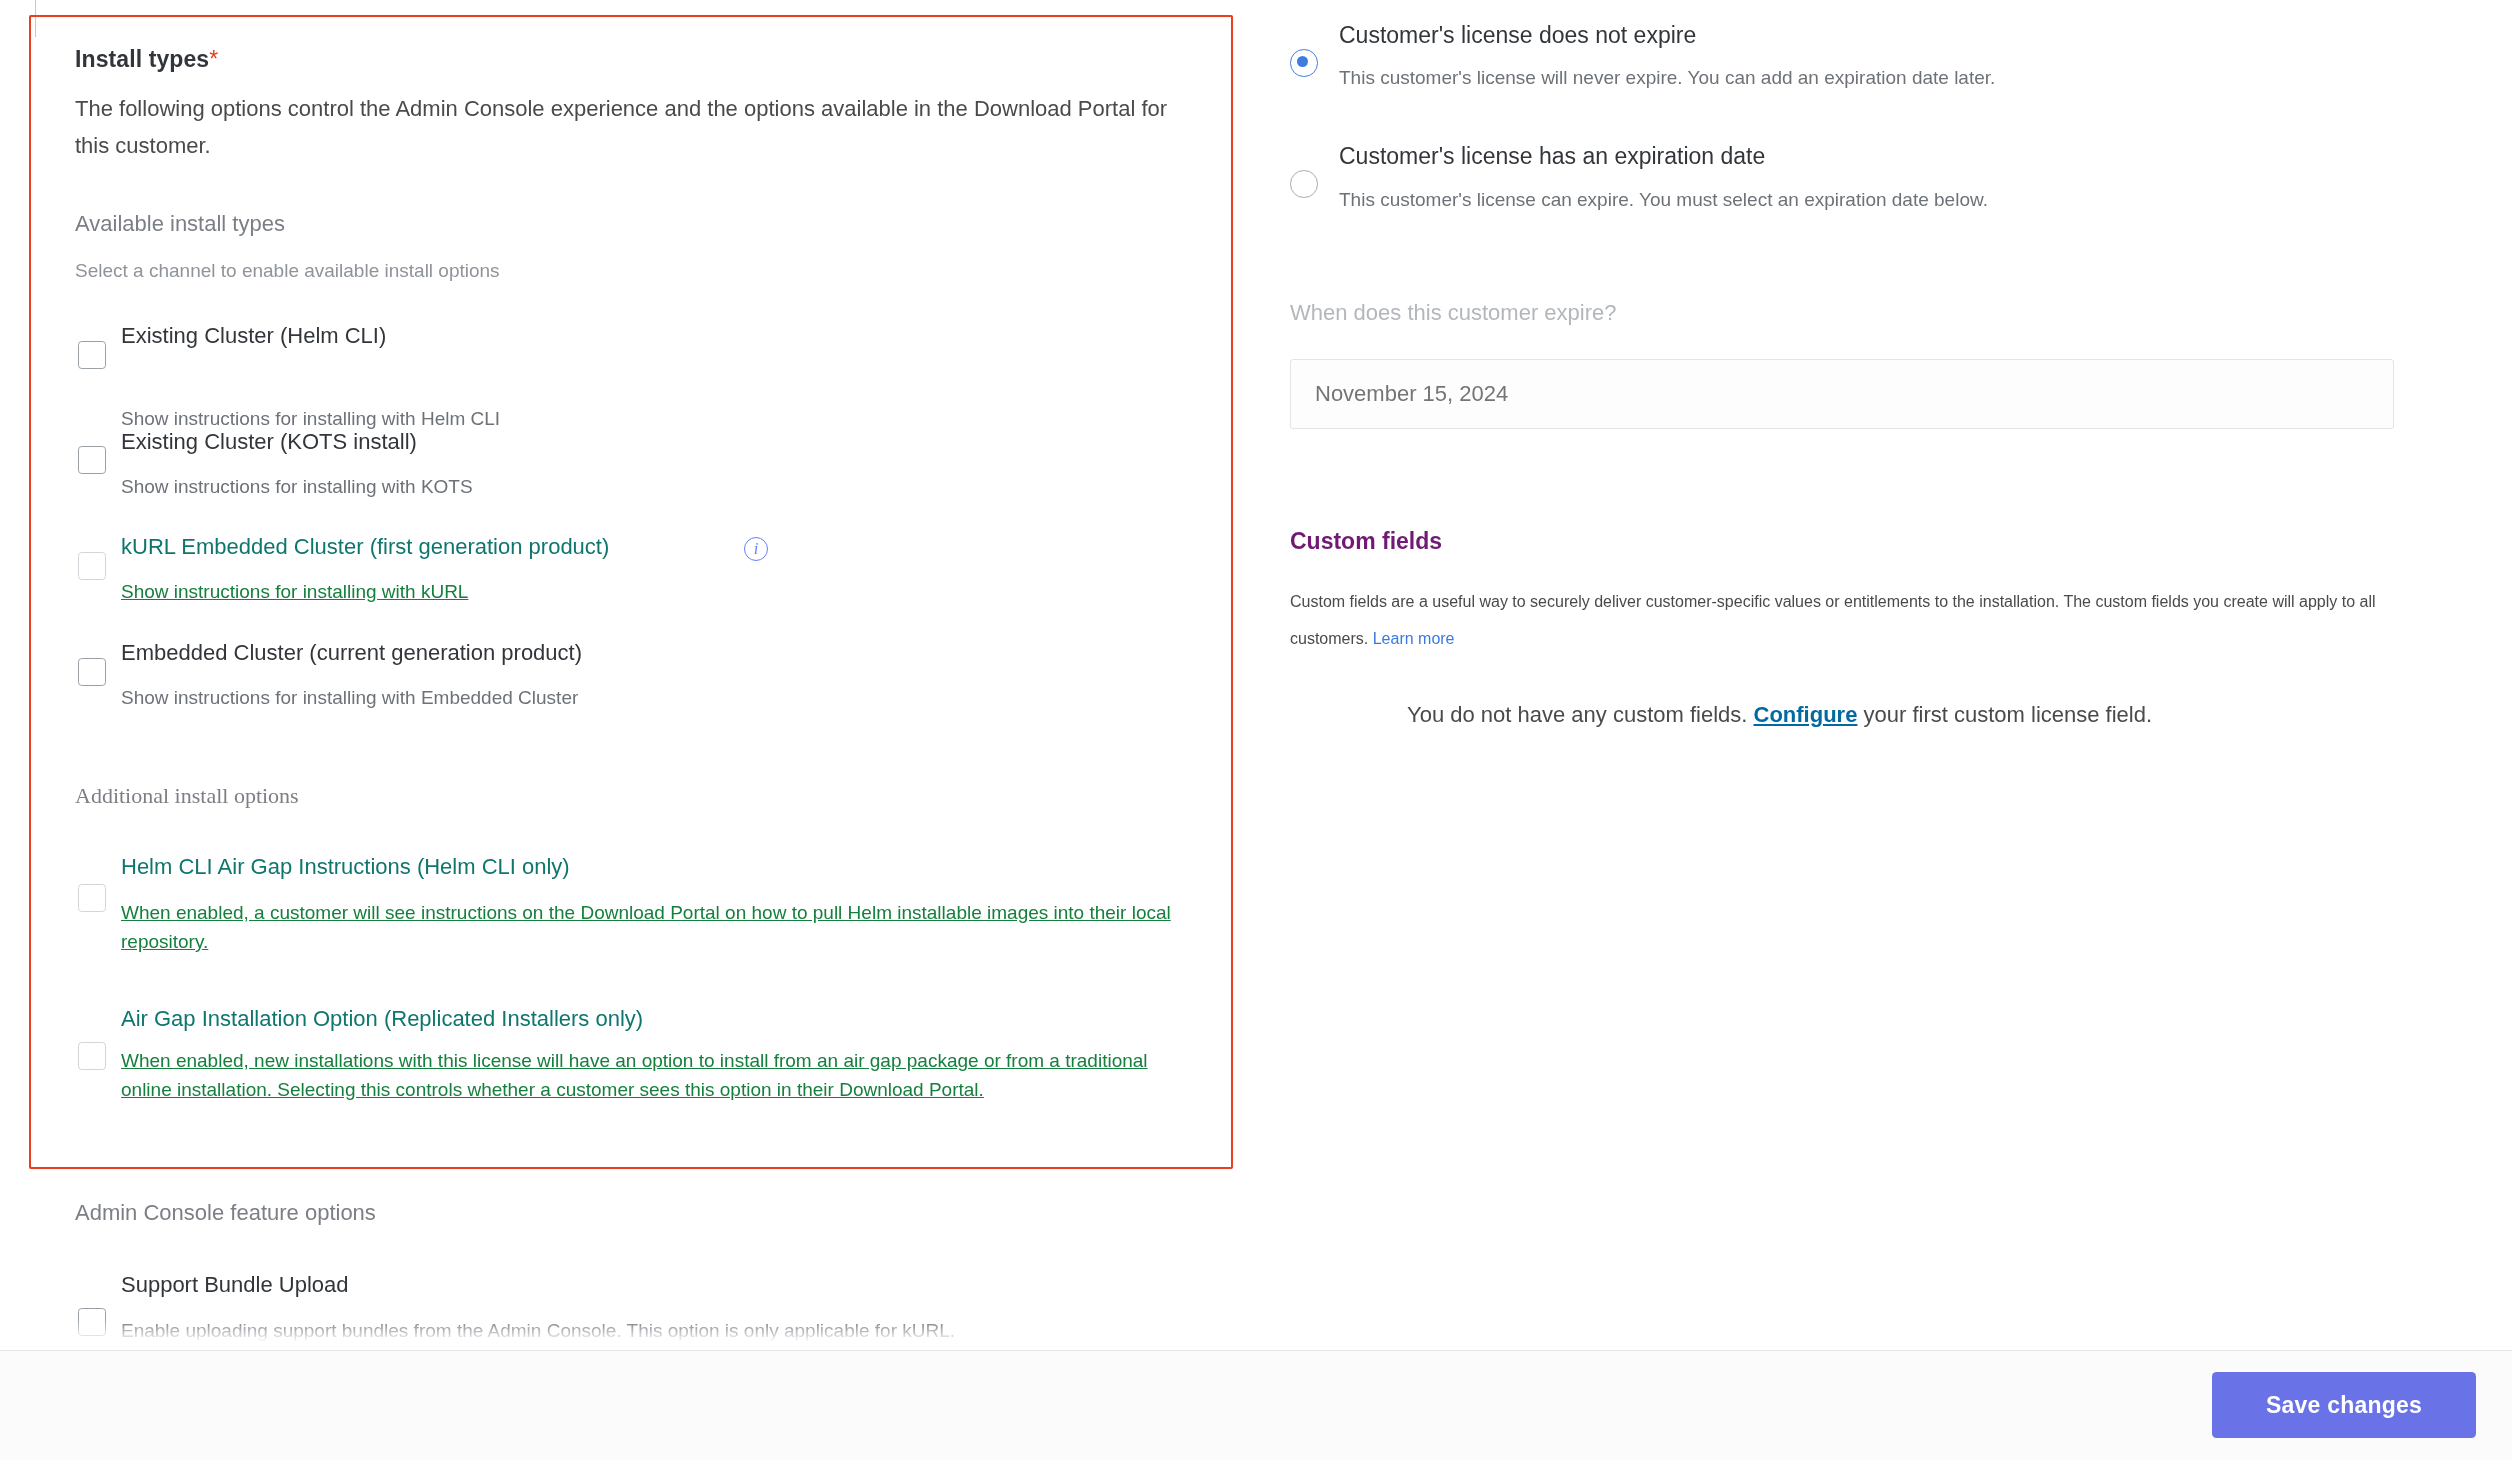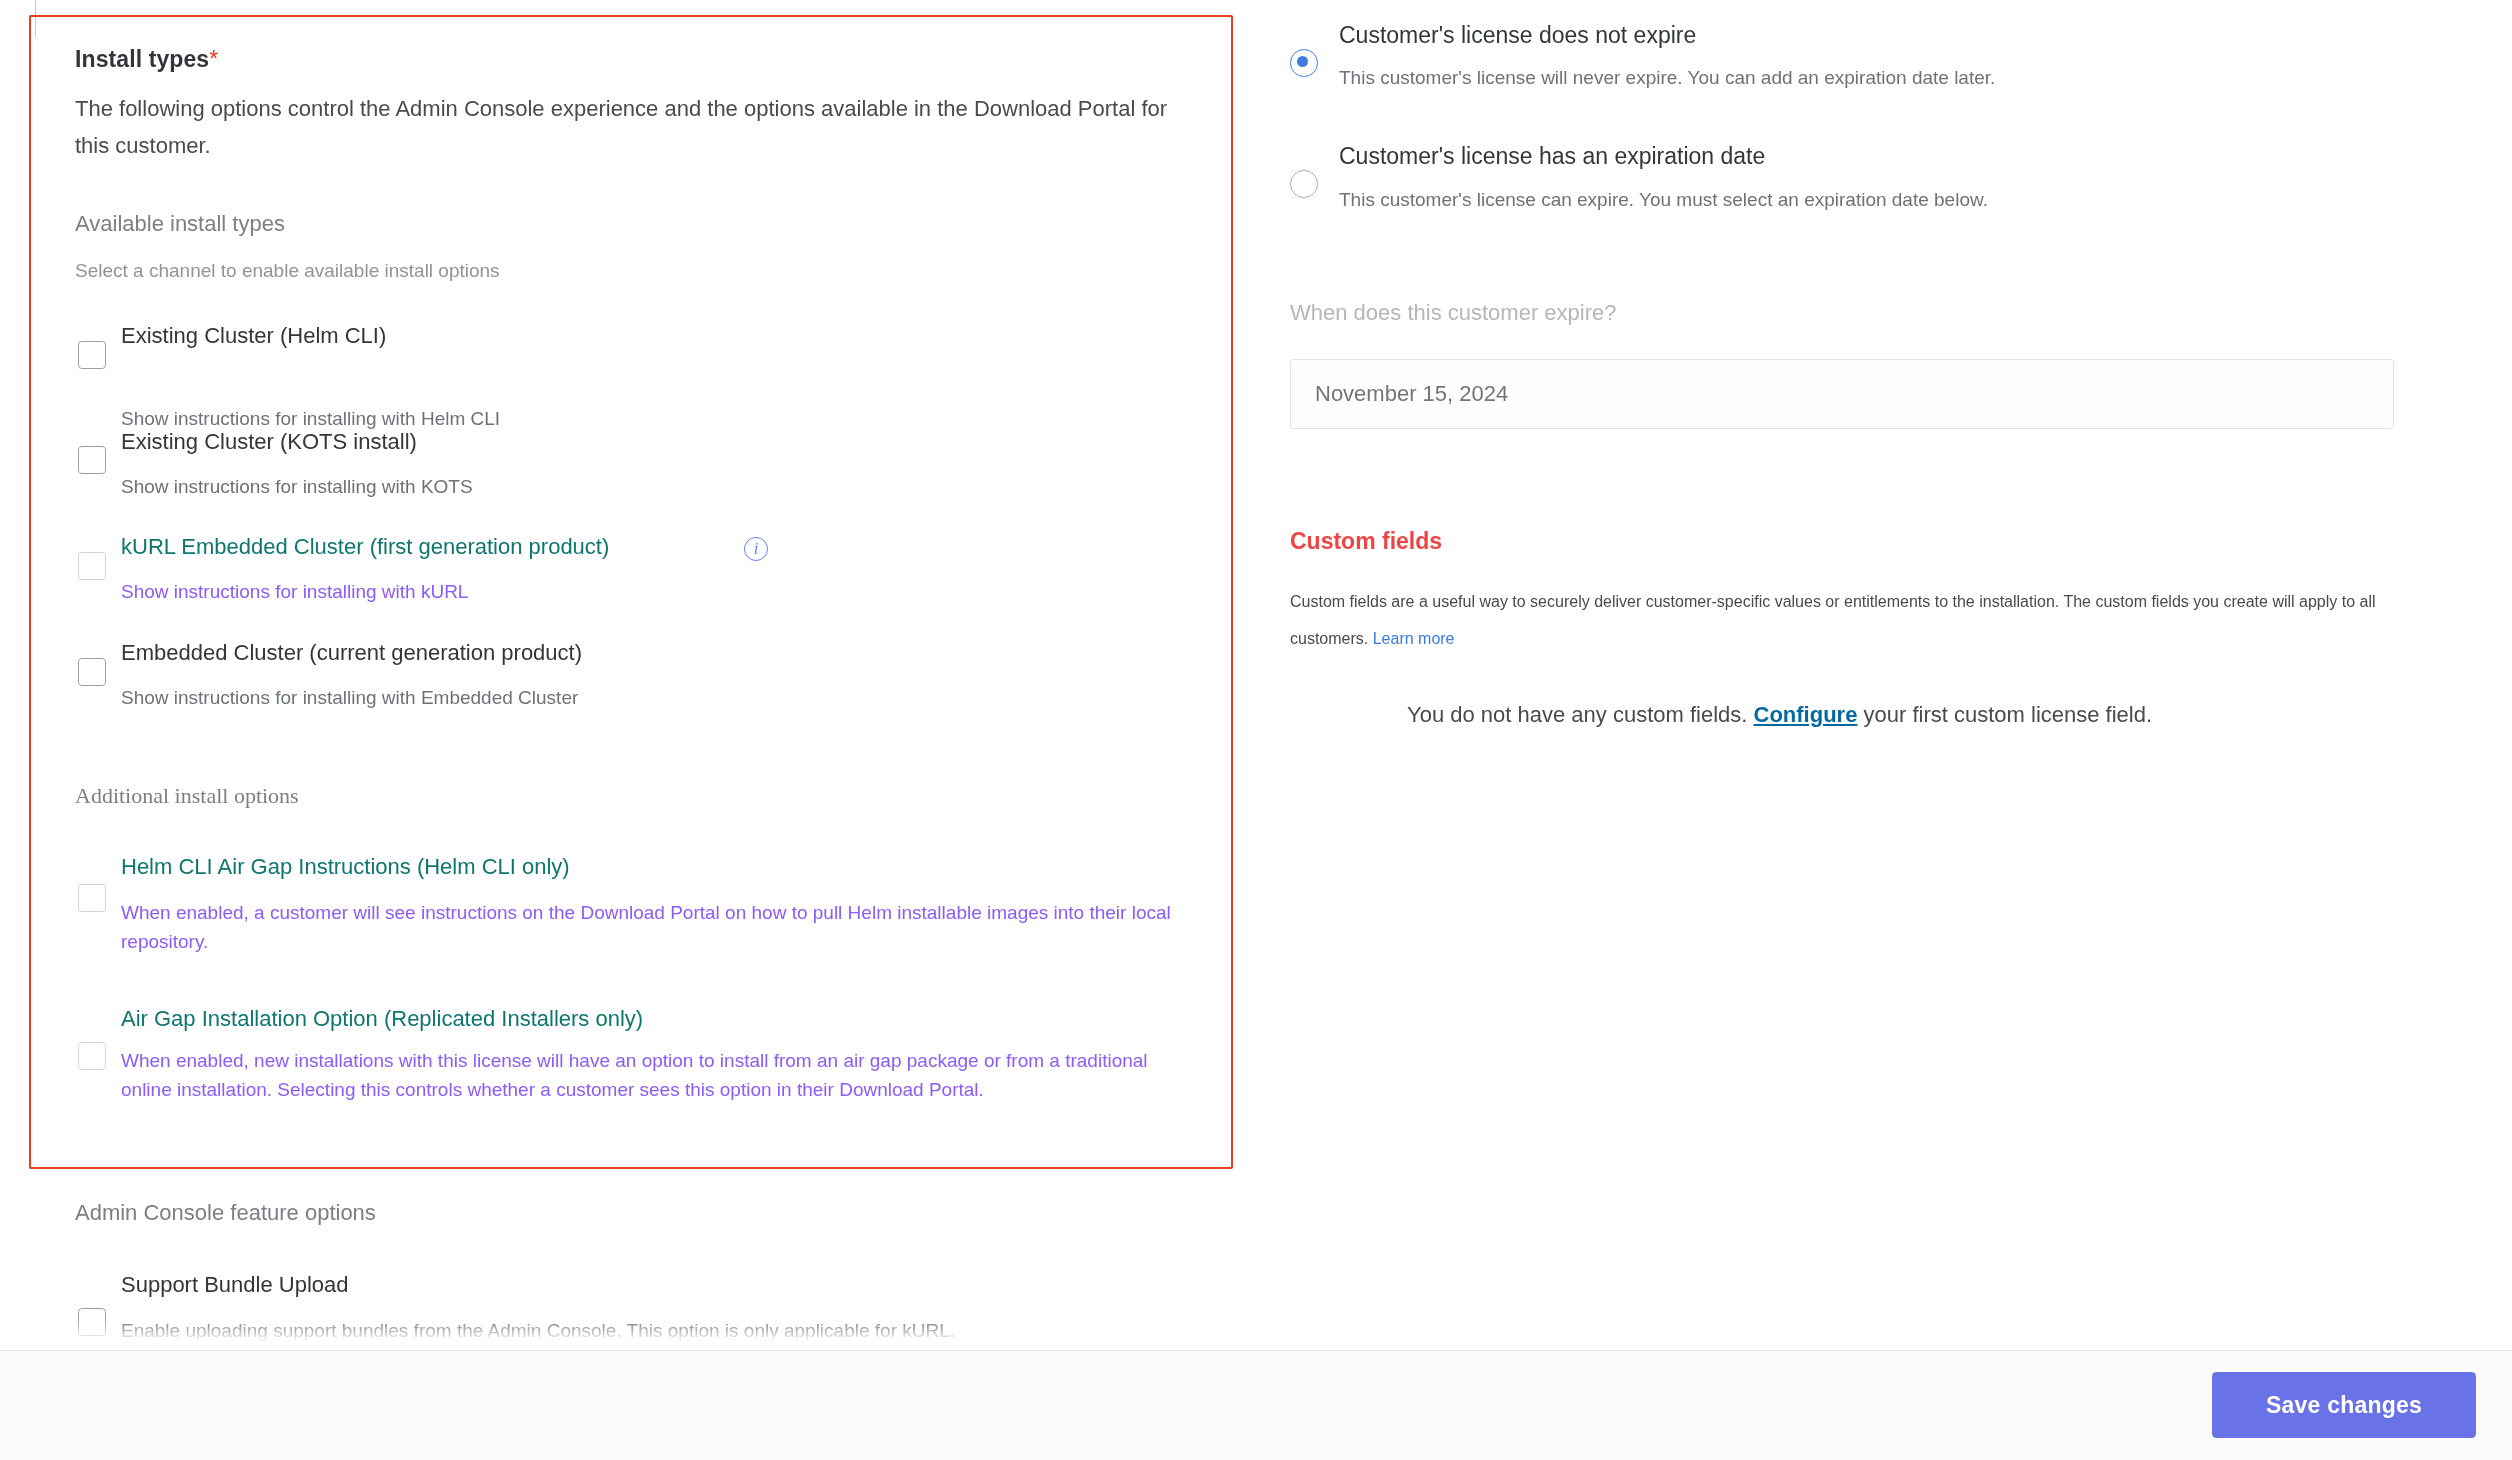--- a/index.html
+++ b/index.html
@@ -88,21 +88,21 @@
     font-weight: 400;
     white-space: nowrap;
   }
   .cb-label.dim { color: #0f766e; }
   .cb-desc {
     position: absolute;
     font-size: 19px;
     color: #6d7278;
     line-height: 29px;
   }
-  .cb-desc.dim { color: #8b5cf6; }
+  .cb-desc.dim { color: #15803d; text-decoration: underline; }
 
   .info-icon {
     position: absolute;
     width: 24px;
     height: 24px;
     border: 1.8px solid #6a7cff;
     border-radius: 50%;
     color: #6a7cff;
     font-size: 16.5px;
     line-height: 22px;
@@ -199,21 +199,21 @@
     background: #fdfdfe;
     font-size: 22px;
     color: #b3b7bc;
     padding: 0 24px;
     font-family: "Liberation Sans", sans-serif;
   }
   .cf-title {
     position: absolute;
     font-size: 23px;
     font-weight: 600;
-    color: #ef4444;
+    color: #701a75;
   }
   .cf-para {
     position: absolute;
     font-size: 16px;
     line-height: 37px;
     color: #4a4a4a;
     width: 1113px;
   }
   .link { color: #3a7ae0; text-decoration: none; }
   .cf-empty {

